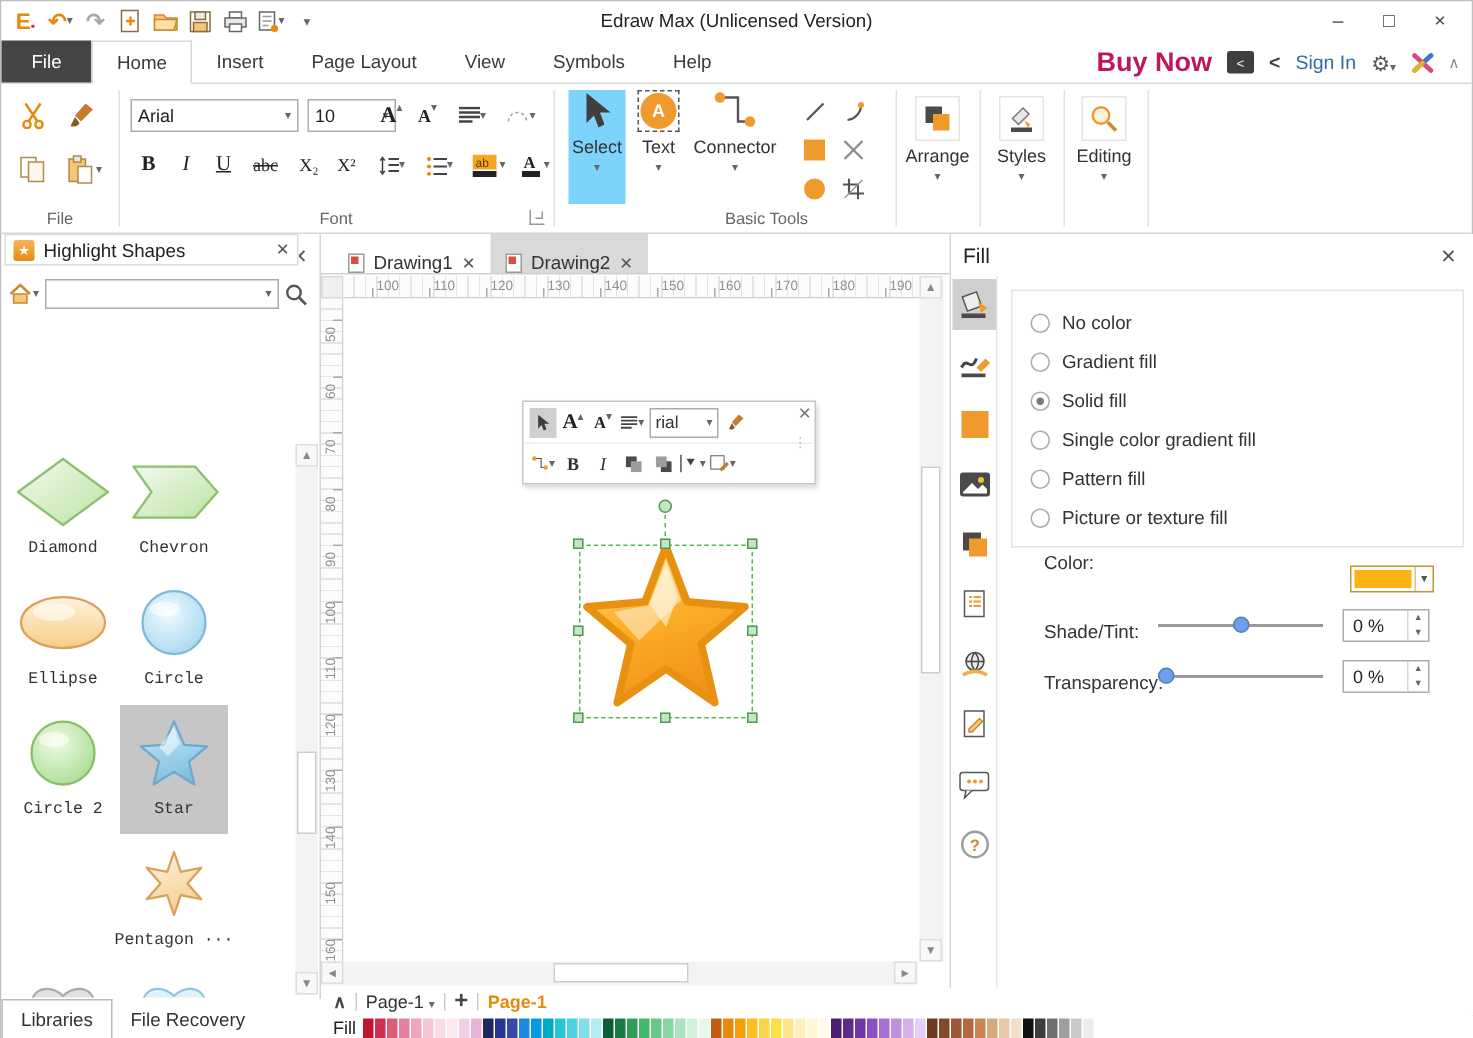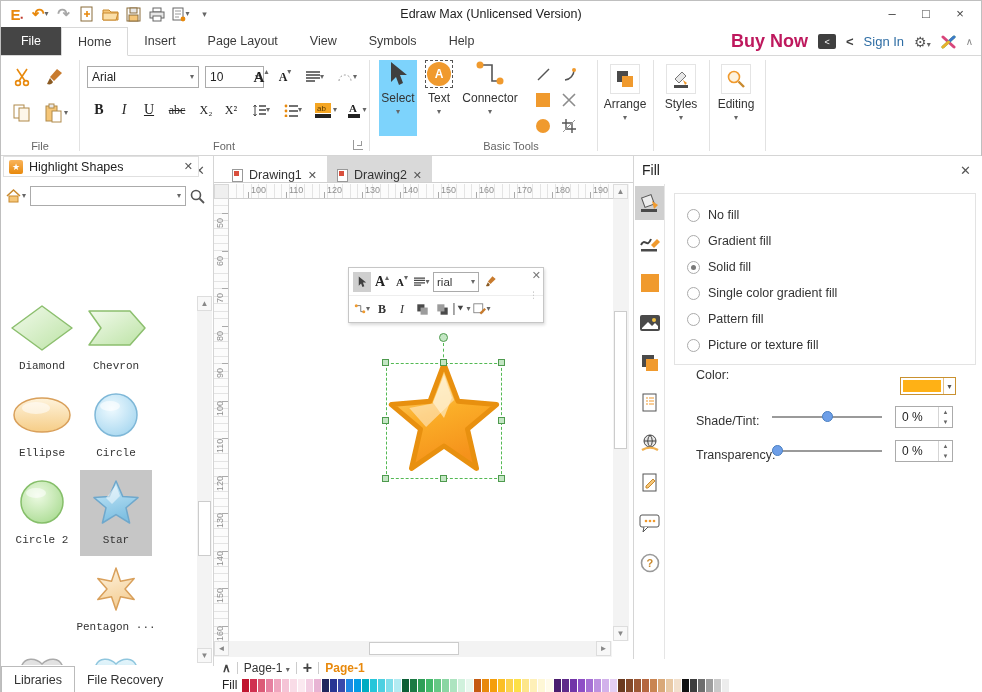--- a/index.html
+++ b/index.html
@@ -823,21 +823,21 @@
           <svg width="20" height="20" viewBox="0 0 20 20">
             <circle cx="10" cy="10" r="8.5" fill="none" stroke="#999" stroke-width="1.6"></circle>
             <text x="6.5" y="14" font-size="11" fill="#C98A2E" font-weight="bold">?</text>
           </svg>
         </span>
     </div>
     <div class="opt-box">
 
     <label class="radio-row">
           <span class="radio"></span>
-          <span>No fill</span>
+          <span>No color</span>
         </label>
         <label class="radio-row">
           <span class="radio"></span>
           <span>Gradient fill</span>
         </label>
         <label class="radio-row selected">
           <span class="radio"></span>
           <span>Solid fill</span>
         </label>
         <label class="radio-row">

